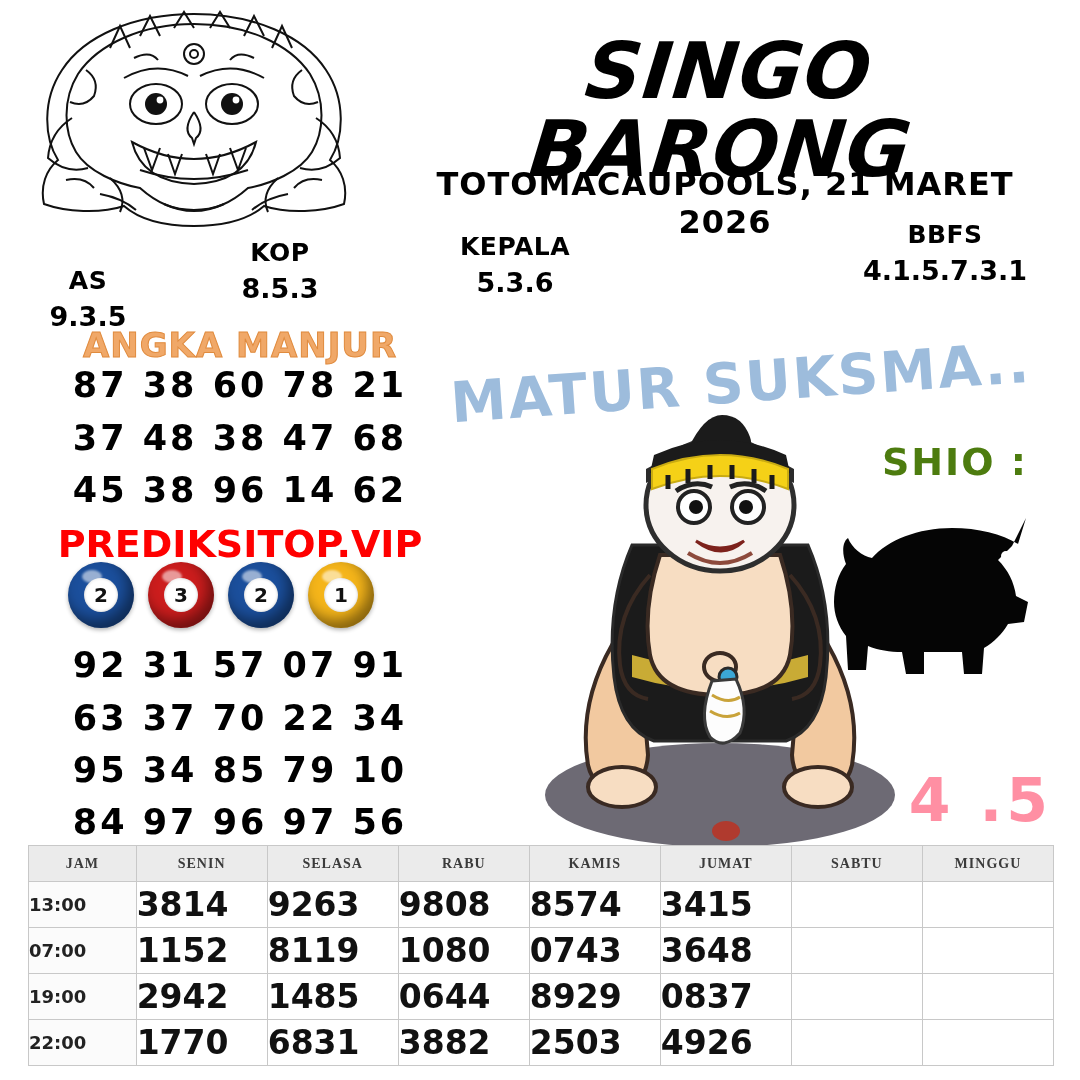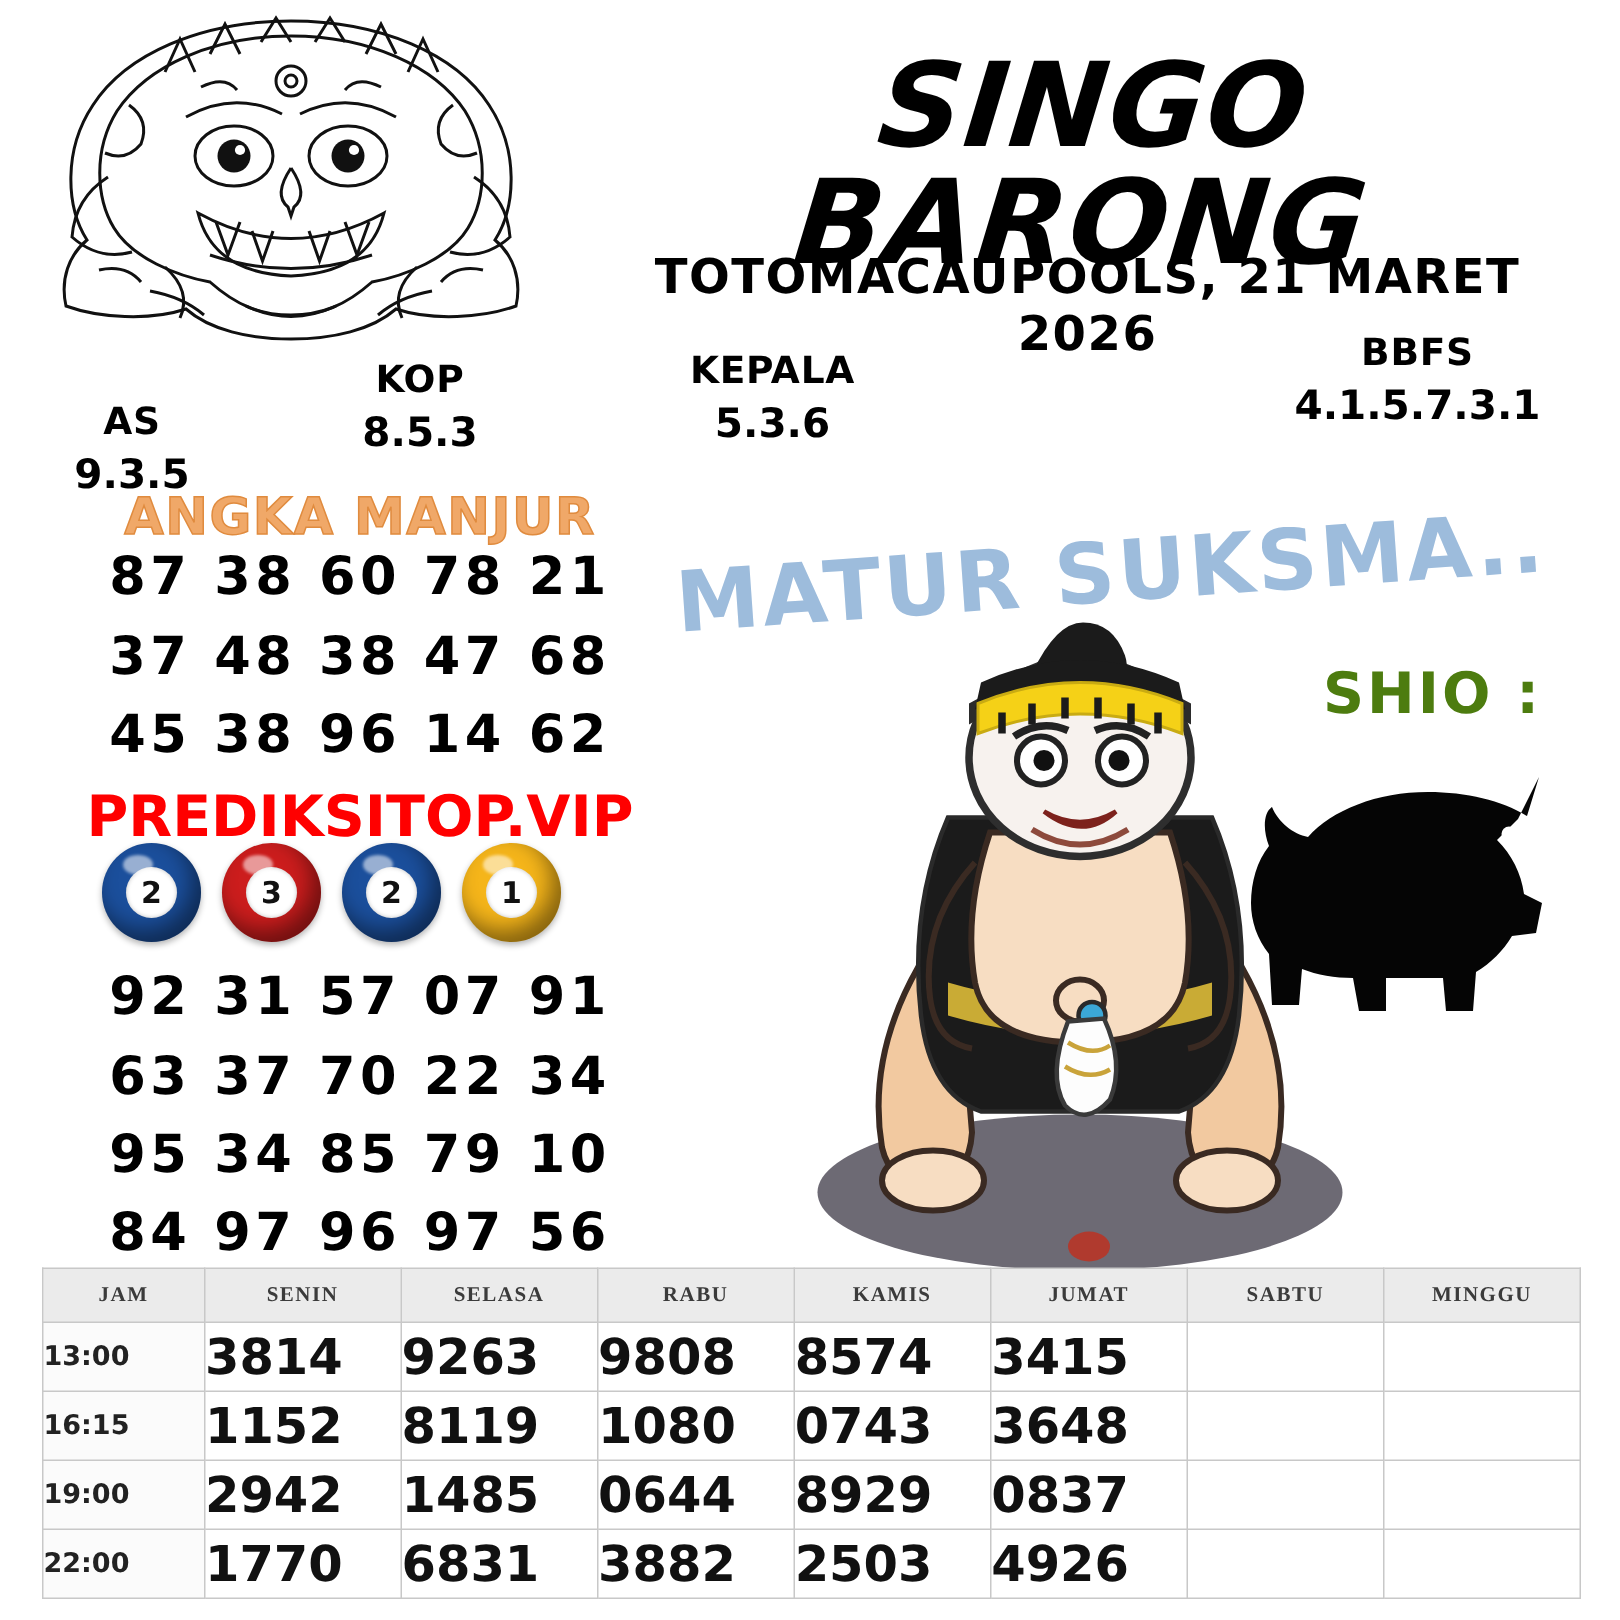--- a/index.html
+++ b/index.html
@@ -293,20 +293,21 @@
     </div>
   </div>
 
   <div class="num-row" id="nr3">92 31 57 07 91</div>
   <div class="num-row" id="nr4">63 37 70 22 34</div>
   <div class="num-row" id="nr5">95 34 85 79 10</div>
   <div class="num-row" id="nr6">84 97 96 97 56</div>
 
   <div class="matur">MATUR SUKSMA..</div>
   <div class="shio-label">SHIO :</div>
+  <div class="shio-num">4 .5</div>
 
   <div class="pig">
     <svg viewBox="0 0 230 200" xmlns="http://www.w3.org/2000/svg">
       <path fill="#050505" d="M196 28 l-8 26 c-16 -10 -40 -16 -66 -16 c-34 0 -64 12 -80 30
         c-10 -2 -20 -10 -24 -20 c-6 4 -6 16 -2 26 c-8 10 -12 24 -12 38 c0 12 4 24 12 34
         l2 34 l18 0 l2 -24 c10 4 22 6 34 6 l4 22 l18 0 l0 -22 l38 0 l2 22 l18 0 l2 -26
         c10 -6 18 -14 24 -24 l16 -2 l4 -20 l-12 -6 c-2 -14 -8 -26 -18 -36 l14 -14 z"></path>
       <circle cx="176" cy="66" r="5" fill="#fff"></circle>
     </svg>
   </div>
@@ -392,21 +393,21 @@
           <td class="jam">13:00</td>
           <td>3814</td>
           <td>9263</td>
           <td>9808</td>
           <td>8574</td>
           <td>3415</td>
           <td></td>
           <td></td>
         </tr>
         <tr>
-          <td class="jam">16:15</td>
+          <td class="jam">07:00</td>
           <td>1152</td>
           <td>8119</td>
           <td>1080</td>
           <td>0743</td>
           <td>3648</td>
           <td></td>
           <td></td>
         </tr>
         <tr>
           <td class="jam">19:00</td>

